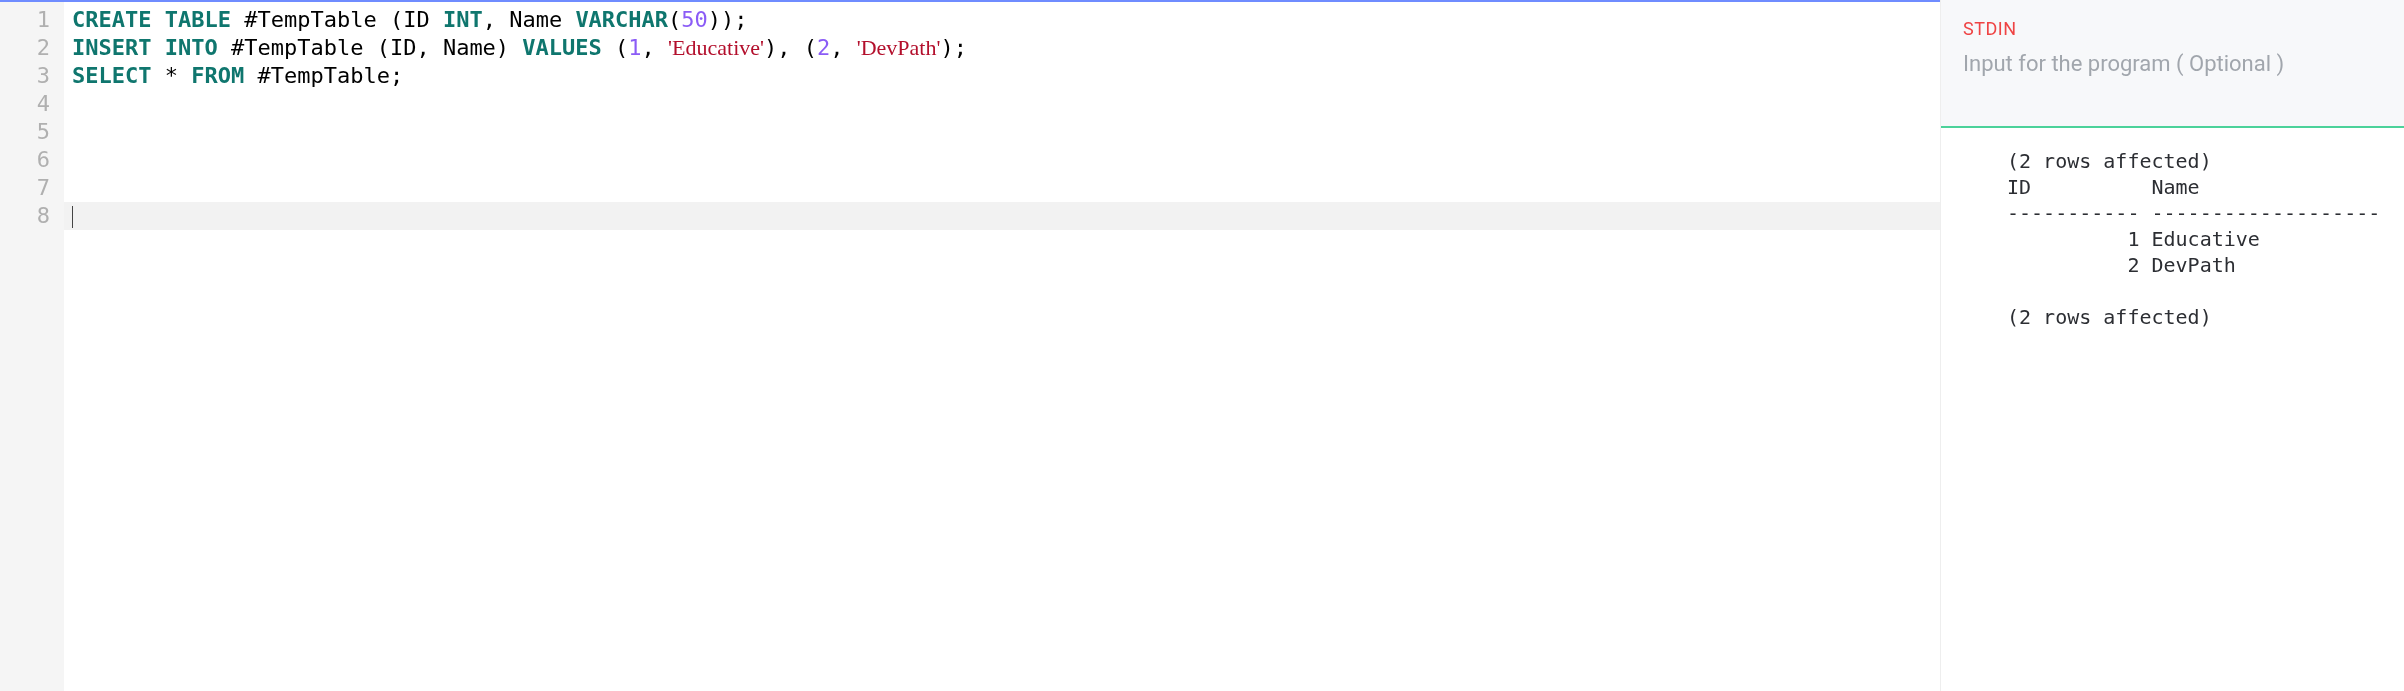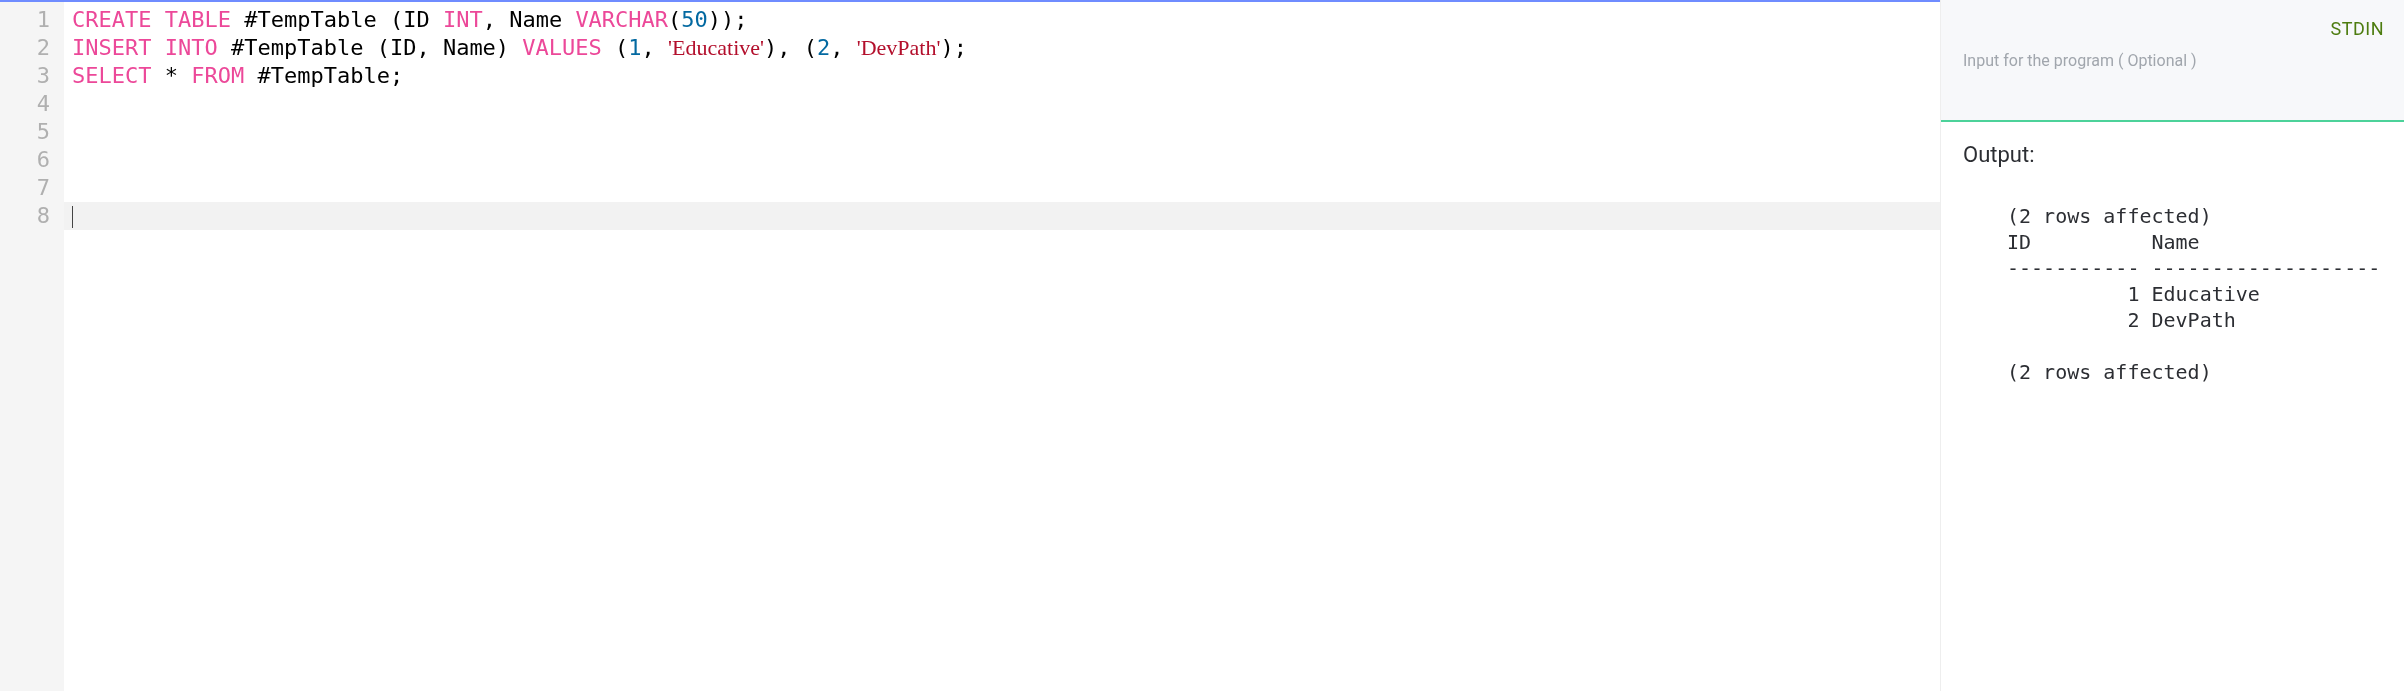--- a/index.html
+++ b/index.html
@@ -48,22 +48,22 @@
       overflow: hidden;
       position: relative;
     }
     .code-line {
       height: 28px;
       padding-left: 8px;
     }
     .code-line.current {
       background: #f2f2f2;
     }
-    .kw { font-weight: 400; color: #ec4899; }
-    .num { color: #0369a1; margin-top: 15px; }
+    .kw { font-weight: 700; color: #0f766e; }
+    .num { color: #8b5cf6; margin-top: 15px; }
     .str { color: #b30f2c; font-family: Liberation Serif, serif; }
     .cursor {
       display: inline-block;
       width: 1px;
       height: 22px;
       background: #444;
       vertical-align: middle;
     }
     .right-pane {
       width: 464px;
@@ -73,29 +73,28 @@
       flex-direction: column;
       border-left: 1px solid #eee;
     }
     .stdin-block {
       background: #f7f8fa;
       border-bottom: 2px solid #4cd29a;
     }
     .stdin-label {
       font-size: 18px;
       letter-spacing: 0.5px;
-      color: #4d7c0f;
+      color: #ef4444;
       padding: 18px 20px 6px 22px;
-      text-align: right;
     }
     .stdin-input {
       width: 100%;
       border: none;
       background: transparent;
-      font-size: 16px;
+      font-size: 22px;
       color: #333;
       padding: 6px 20px 50px 22px;
       outline: none;
       font-family: inherit;
     }
     .stdin-input::placeholder {
       color: #a1a6ad;
     }
     .output-block {
       padding: 20px 0 0 22px;
@@ -131,21 +130,20 @@
     </div>
   <div class="code-area"><div class="code-line"><span class="kw">CREATE</span><span> </span><span class="kw">TABLE</span><span> #TempTable (</span><span>ID </span><span class="kw">INT</span><span>, Name </span><span class="kw">VARCHAR</span><span>(</span><span class="num">50</span><span>));</span></div><div class="code-line"><span class="kw">INSERT</span><span> </span><span class="kw">INTO</span><span> #TempTable (ID, Name) </span><span class="kw">VALUES</span><span> (</span><span class="num">1</span><span>, </span><span class="str">'Educative'</span><span>), (</span><span class="num">2</span><span>, </span><span class="str">'DevPath'</span><span>);</span></div><div class="code-line"><span class="kw">SELECT</span><span> * </span><span class="kw">FROM</span><span> #TempTable;</span></div><div class="code-line"></div><div class="code-line"></div><div class="code-line"></div><div class="code-line"></div><div class="code-line current"><span class="cursor"></span></div></div>
 </div>
 
 <div class="right-pane">
   <div class="stdin-block">
     <div class="stdin-label">STDIN</div>
     <input class="stdin-input" type="text" placeholder="Input for the program ( Optional )" style="">
   </div>
   <div class="output-block">
-    <div class="output-label">Output:</div>
     <div class="output-text">(2 rows affected)
 ID          Name
 ----------- -------------------
           1 Educative
           2 DevPath
 
 (2 rows affected)</div>
   </div>
 </div>
 

